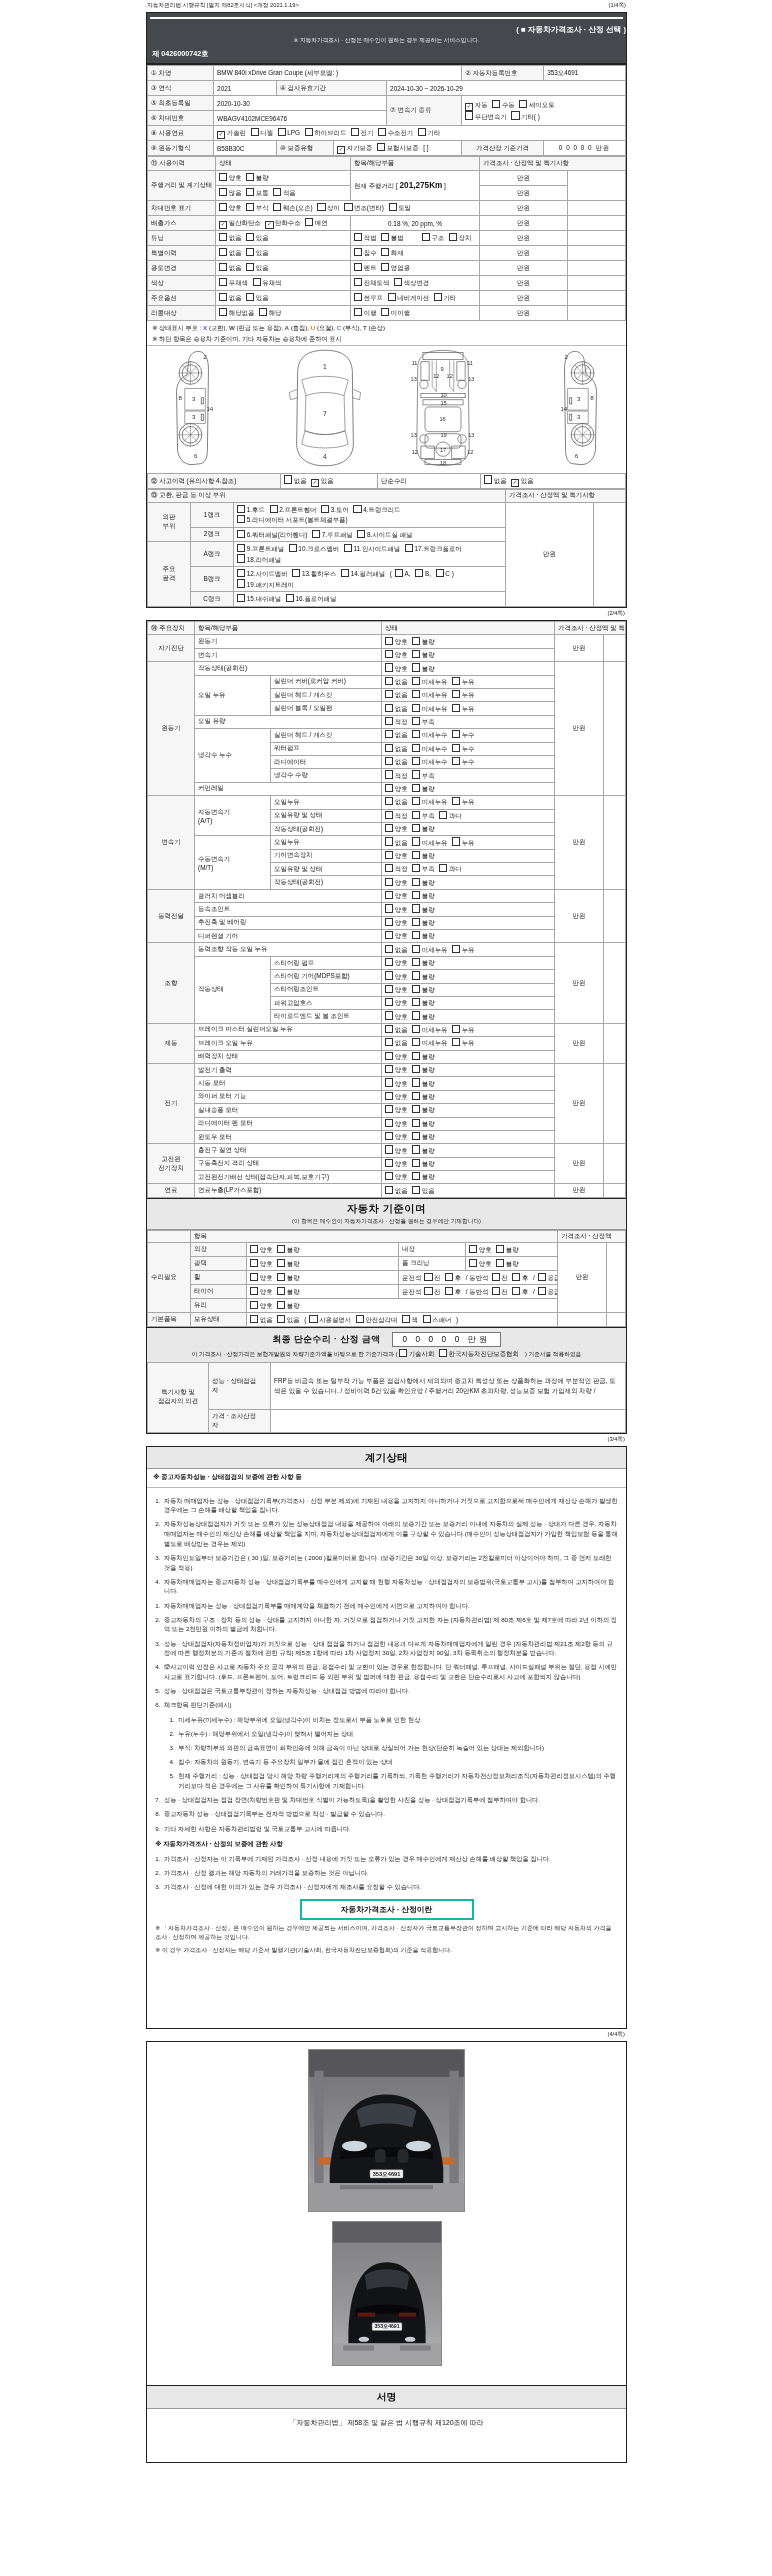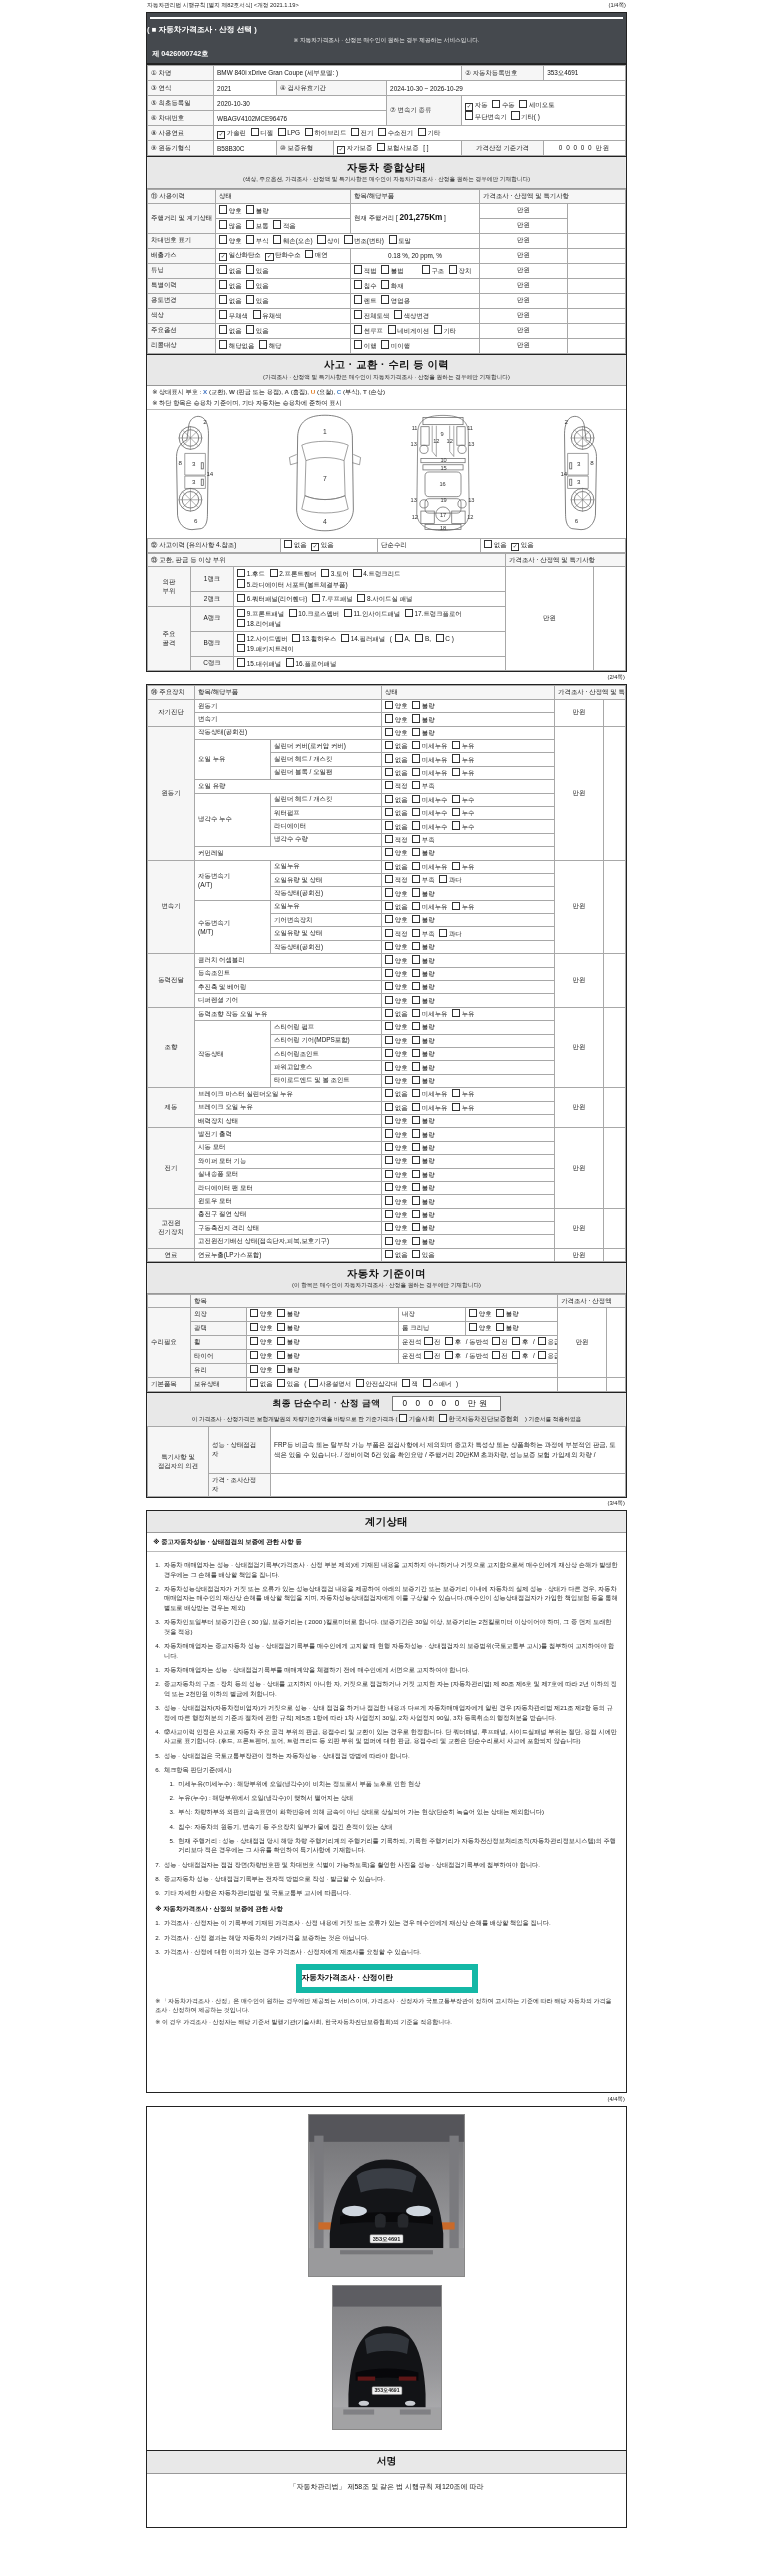--- a/index.html
+++ b/index.html
@@ -5,21 +5,21 @@
   html,body{margin:0;padding:0;}
   body{width:773px;height:2576px;position:relative;overflow:hidden;background:#fff;
        font-family:"Liberation Sans","DejaVu Sans",sans-serif;color:#111;}
   .doc{position:absolute;left:146px;top:0;width:481px;}
   .refline{display:flex;justify-content:space-between;font-size:5.7px;color:#222;padding:2.1px 1px 1.5px;}
   .pagemark{font-size:5.7px;color:#222;text-align:right;padding:2.1px 2.1px;}
   
   .dhead{background:#45494e;color:#fff;border:0.5px solid #222;padding:2.1px 0 4.1px;}
   .dhead .stripe{height:2.6px;background:#fff;margin:2.1px 3.1px 5.2px;}
   .dhead .t1{text-align:center;font-size:14px;font-weight:bold;letter-spacing:1px;}
-  .dhead .t2{text-align:left;font-size:7.7px;font-weight:bold;margin-top:3.1px;}
+  .dhead .t2{text-align:right;font-size:7.7px;font-weight:bold;margin-top:3.1px;}
   .dhead .t3{text-align:center;font-size:5.7px;margin-top:2.6px;color:#eee;}
   .dhead .docno{font-size:7.2px;font-weight:bold;padding:4.1px 5.2px 0;}
   
   .blk{border:1px solid #222;border-top-width:1.5px;background:#fff;}
   .sec-head{background:#e8e8e8;text-align:center;padding:3.6px 0 3.1px;border-bottom:0.5px solid #999;}
   .sec-title{font-size:10.3px;font-weight:bold;letter-spacing:0.5px;}
   .sec-note{font-size:5.7px;margin-top:1.5px;color:#222;}
   table{border-collapse:collapse;width:100%;table-layout:fixed;}
   td,th{border:0.5px solid #a8a8a8;font-size:6.4px;padding:1px 3.1px;vertical-align:middle;
         overflow:hidden;white-space:nowrap;}
@@ -39,21 +39,21 @@
   .diagwrap{display:flex;justify-content:space-around;align-items:center;padding:2.1px 4.1px 5.2px;border-top:0.5px solid #bbb;}
   svg text{font-family:"Liberation Sans",sans-serif;}
   .mileage-val{font-size:8.2px;font-weight:bold;}
   
   .note-head{font-size:6.4px;font-weight:bold;padding:4.6px 6.2px;border-bottom:0.5px solid #bbb;}
   .note-area{padding:3.1px 8.2px 5.2px;}
   .note-item{display:flex;gap:3.6px;margin:4.6px 0;font-size:6.2px;line-height:1.55;color:#222;}
   .note-item .tx{white-space:normal;}
   .note-item.ind1{padding-left:14.4px;}
   .note-sub-head{font-size:6.4px;font-weight:bold;margin:7.2px 0 2.1px;}
-  .defbox{border:6px solid #14b8a6;width:170px;margin:7.2px auto 4.1px;
+  .defbox{border:2px solid #14b8a6;width:170px;margin:7.2px auto 4.1px;text-align:center;
           font-size:7.7px;font-weight:bold;padding:3.6px 0;}
   .defnote{font-size:6px;line-height:1.5;margin:3.1px 0;color:#222;white-space:normal;}
   
   .fprice{background:#e8e8e8;border-top:1px solid #222;padding:3.1px 0 2.6px;text-align:center;}
   .fprice .big{font-size:8.8px;font-weight:bold;letter-spacing:0.5px;}
   .fprice .amount{display:inline-block;border:0.5px solid #777;background:#fff;padding:1px 9.3px;
                   margin-left:9.3px;font-size:8.2px;letter-spacing:3.1px;}
   .fprice .note{font-size:5.7px;margin-top:2.6px;}
   
   .photo-area{padding:7.2px 0 11.3px;text-align:center;background:#fff;}
@@ -125,24 +125,20 @@
         <td class="lab">⑨ 원동기형식</td>
         <td>B58B30C</td>
         <td class="lab">⑩ 보증유형</td>
         <td colspan="2"><span class="opt"><span class="cb on">✓</span><span class="lbl">자가보증</span></span><span class="opt"><span class="cb"></span><span class="lbl">보험사보증</span></span><span class="txt">[      ]</span></td>
         <td class="lab ctr">가격산정 기준가격</td>
         <td class="ctr" style="letter-spacing:1px">0 0 0 0 0 만원</td>
       </tr>
     </tbody>
       </table>
 
-    <div class="sec-head" style="border-top:1px solid #222">
-      <div class="sec-title">자동차 종합상태</div>
-      <div class="sec-note">(색상, 주요옵션, 가격조사 · 산정액 및 특기사항은 매수인이 자동차가격조사 · 산정을 원하는 경우에만 기재합니다)</div>
-    </div>
     <table>
       <colgroup>
           <col style="width:68px">
           <col style="width:135px">
           <col style="width:129px">
           <col style="width:88px">
           <col>
         </colgroup>
       <tbody>
           <tr style="height:14px">
@@ -220,24 +216,20 @@
       <tr style="height:15px">
         <td class="lab thick-top">리콜대상</td>
         <td class="thick-top"><span class="opt"><span class="cb"></span><span class="lbl">해당없음</span></span><span class="opt"><span class="cb"></span><span class="lbl">해당</span></span></td>
         <td class="thick-top"><span class="opt"><span class="cb"></span><span class="lbl">이행</span></span><span class="opt"><span class="cb"></span><span class="lbl">미이행</span></span></td>
         <td class="ctr thick-top">만원</td>
             <td class="thick-top"></td>
       </tr>
     </tbody>
       </table>
 
-    <div class="sec-head" style="border-top:1px solid #222">
-      <div class="sec-title">사고 · 교환 · 수리 등 이력</div>
-      <div class="sec-note">(가격조사 · 산정액 및 특기사항은 매수인이 자동차가격조사 · 산정을 원하는 경우에만 기재합니다)</div>
-    </div>
     <div class="legend">
       <div><span>※ 상태표시 부호 : </span><span id="legend-codes"><span class="code" style="color: rgb(58, 111, 192);">X</span><span> (교환),  </span><span class="code" style="color: rgb(68, 68, 68);">W</span><span> (판금 또는 용접),  </span><span class="code" style="color: rgb(85, 85, 85);">A</span><span> (흠집),  </span><span class="code" style="color: rgb(224, 122, 30);">U</span><span> (요철),  </span><span class="code" style="color: rgb(74, 134, 200);">C</span><span> (부식),  </span><span class="code" style="color: rgb(85, 85, 85);">T</span><span> (손상)</span></span></div>
       <div style="margin-top:2.1px">※ 하단 항목은 승용차 기준이며, 기타 자동차는 승용차에 준하여 표시</div>
     </div>
     <div class="diagwrap">
 
       <svg width="103" height="120" viewBox="0 0 200 232">
         <g fill="none" stroke="#666" stroke-width="1.6">
           <path d="M78,6 C70,6 62,12 60,22 L56,52 C44,56 36,70 36,84 L38,198 C40,214 50,226 66,226 L84,224 C94,220 96,208 96,196 L98,40 C98,22 92,6 78,6 Z"></path>
           <circle cx="63" cy="48" r="22"></circle>

